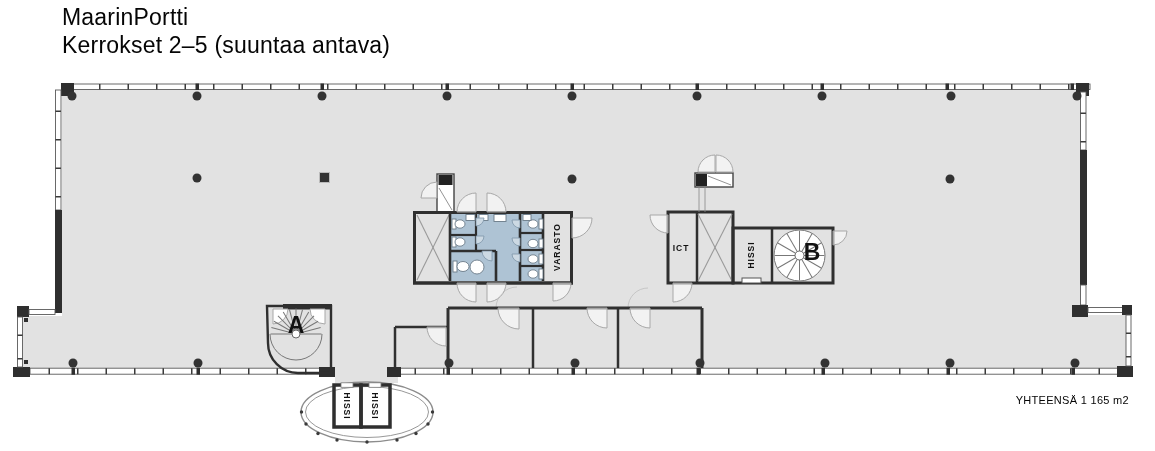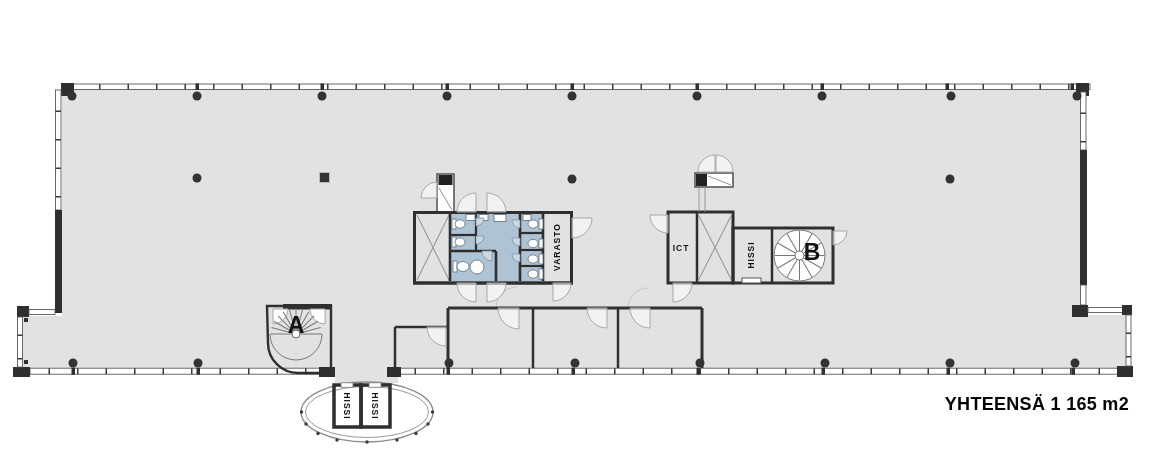--- a/index.html
+++ b/index.html
@@ -1,38 +1,42 @@
 <!DOCTYPE html>
 <html><head>
 <meta charset="utf-8">
 <style>
   html,body{margin:0;padding:0;background:#fff;}
   .stage{position:relative;width:1155px;height:451px;background:#fff;overflow:hidden;
          font-family:"Liberation Sans",sans-serif;color:#050505;}
   .title{position:absolute;left:62px;top:3px;font-size:23px;line-height:28px;
          letter-spacing:.2px;white-space:nowrap;}
-  .total{position:absolute;right:26px;top:394px;font-size:18px;font-weight:700;
+  .total{position:absolute;right:26px;top:394px;font-size:11px;font-weight:400;
          letter-spacing:.3px;white-space:nowrap;}
   svg{position:absolute;left:0;top:0;display:block;}
   .lbl{font-family:"Liberation Sans",sans-serif;font-weight:700;fill:#111;}
   .lbl-small{font-size:8.5px;letter-spacing:1px;}
   .lbl-stair{font-size:23px;}
   .wall{stroke:#2f2f2f;fill:none;}
   .thin{stroke:#9a9a9a;stroke-width:1.1;fill:none;}
   .fixture{fill:#fff;stroke:#6b7b88;stroke-width:.9;}
   .doorarc{fill:rgba(255,255,255,.55);stroke:#a8a8a8;stroke-width:1;}
   .doorarc-w{fill:#fff;stroke:#a8a8a8;stroke-width:1;}
   .doorarc-b{fill:#ccd9e3;stroke:#7e95a8;stroke-width:.8;}
   .faintarc{fill:none;stroke:#c6c6c6;stroke-width:1;}
 </style>
 </head>
 <body>
 
 <div class="stage">
 
+  <div class="title">
+    <div>MaarinPortti</div>
+    <div>Kerrokset 2–5 (suuntaa antava)</div>
+  </div>
 
   <div class="total">YHTEENSÄ 1 165 m2</div>
 
   <svg width="1155" height="451" viewBox="0 0 1155 451">
 
     <g>
       <polygon points="62,90 1085,90 1085,315 1128,315 1128,368 398,368 398,383 335,383 335,368 23,368 23,316 62,316" fill="#e2e2e2"></polygon>
     </g>
 
     <g>

